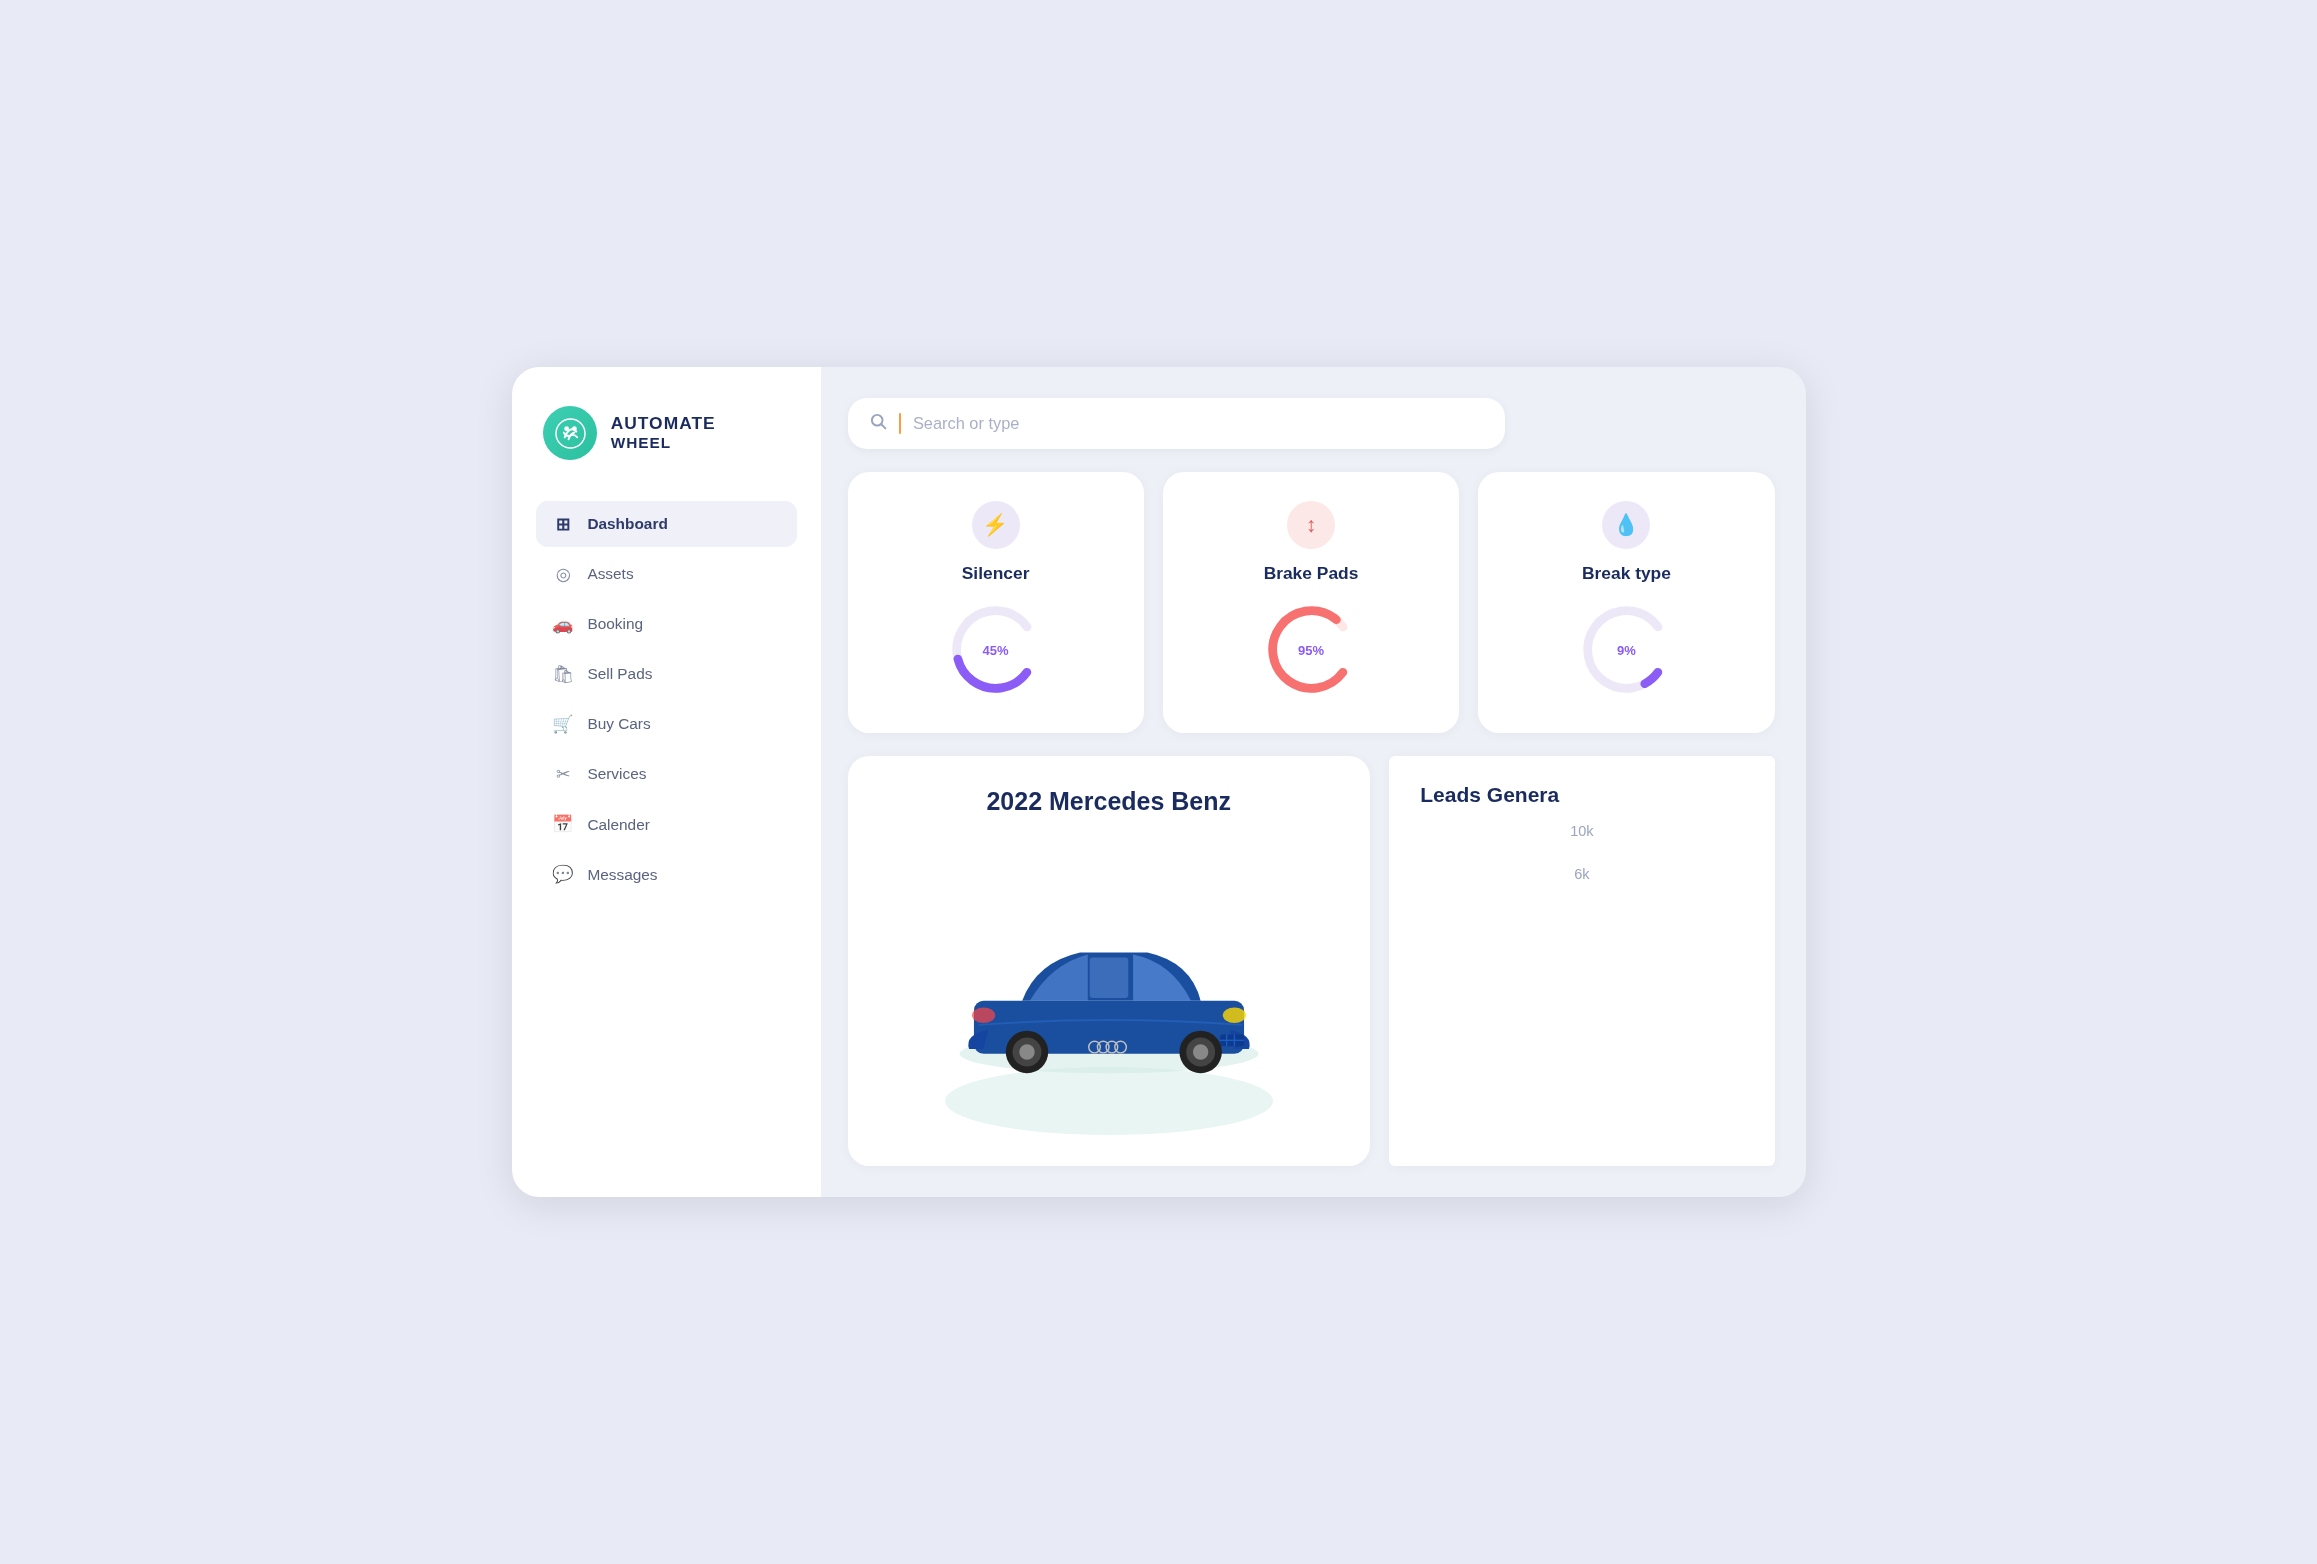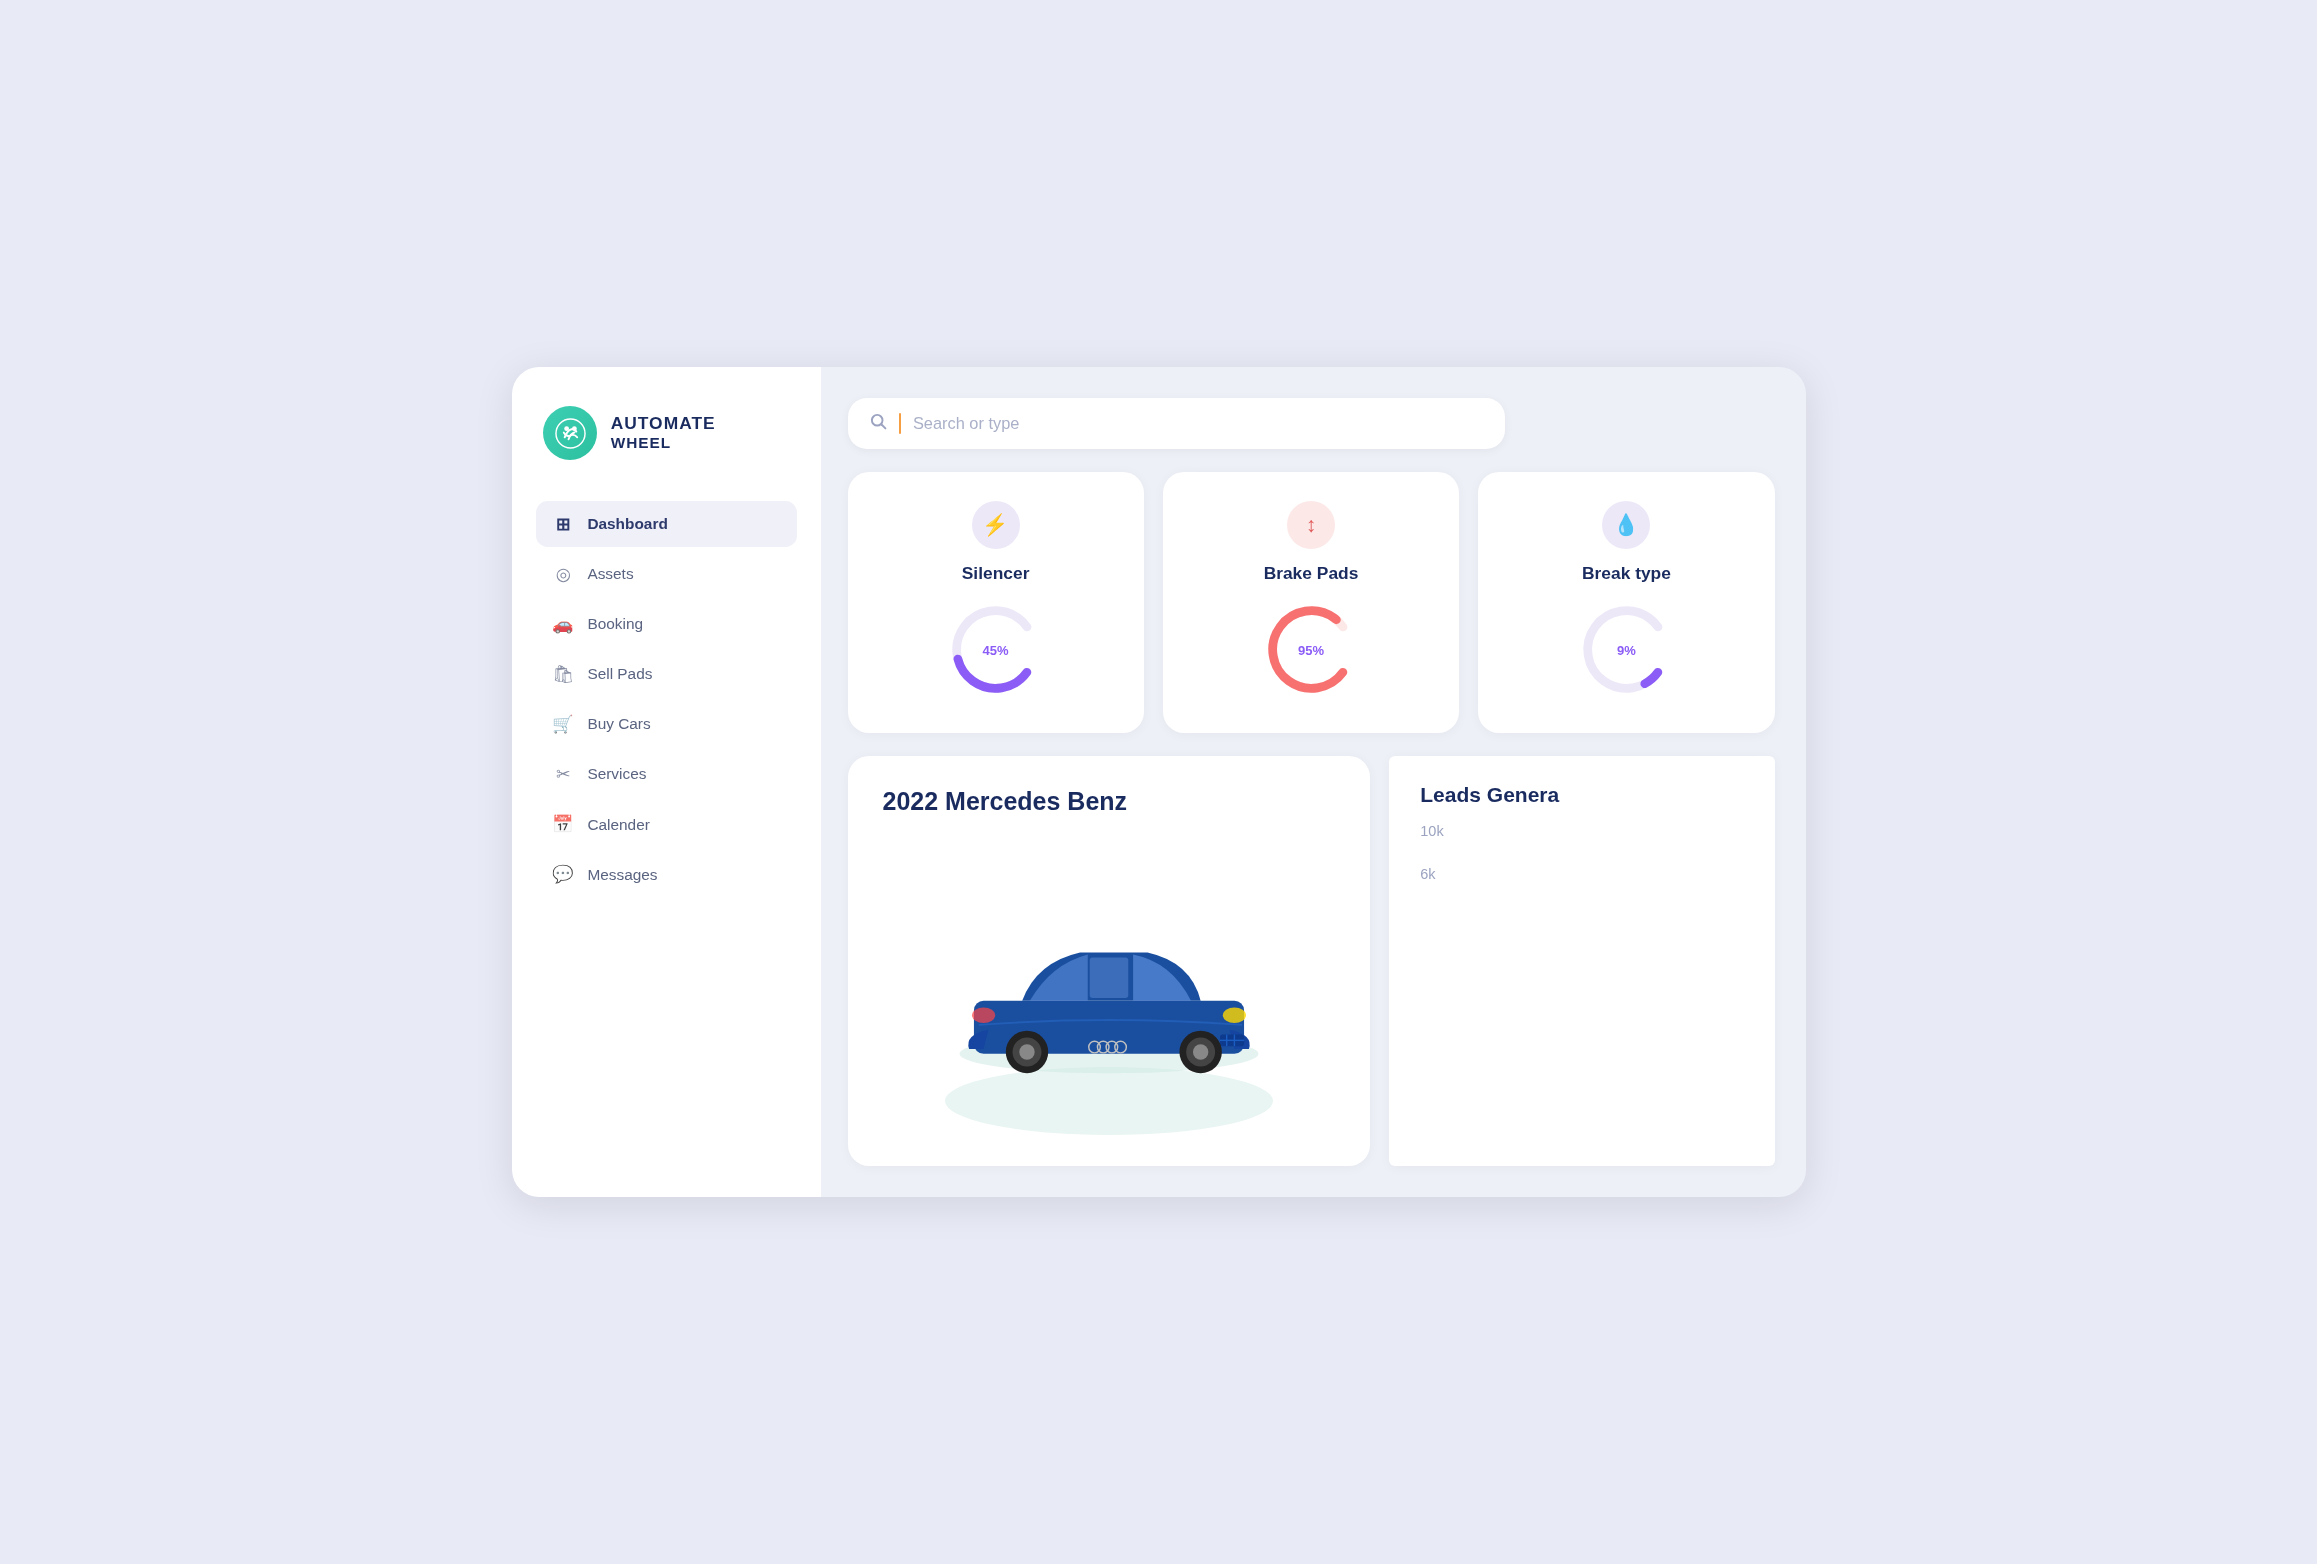--- a/index.html
+++ b/index.html
@@ -213,20 +213,21 @@
       display: flex;
       flex-direction: column;
       box-shadow: 0 1.9px 11.6px rgba(0,0,0,0.04);
       overflow: hidden;
     }
     .car-title {
       font-size: 25px;
       font-weight: 800;
       color: #1a2b5f;
       margin-bottom: 15.4px;
+      text-align: center;
     }
     .car-image-wrap {
       flex: 1;
       display: flex;
       align-items: center;
       justify-content: center;
       position: relative;
     }
     
     .car-ellipse-bg {
@@ -260,20 +261,21 @@
     }
     .leads-yaxis {
       display: flex;
       flex-direction: column;
       gap: 27px;
     }
     .leads-yval {
       font-size: 14.5px;
       color: #9ba3c0;
       font-weight: 500;
+      text-align: center;
     }
   </style>
 </head>
 <body>
 
 <div class="app-container">
 
   <aside class="sidebar">
     <div class="logo-area">
       <div class="logo-icon">

